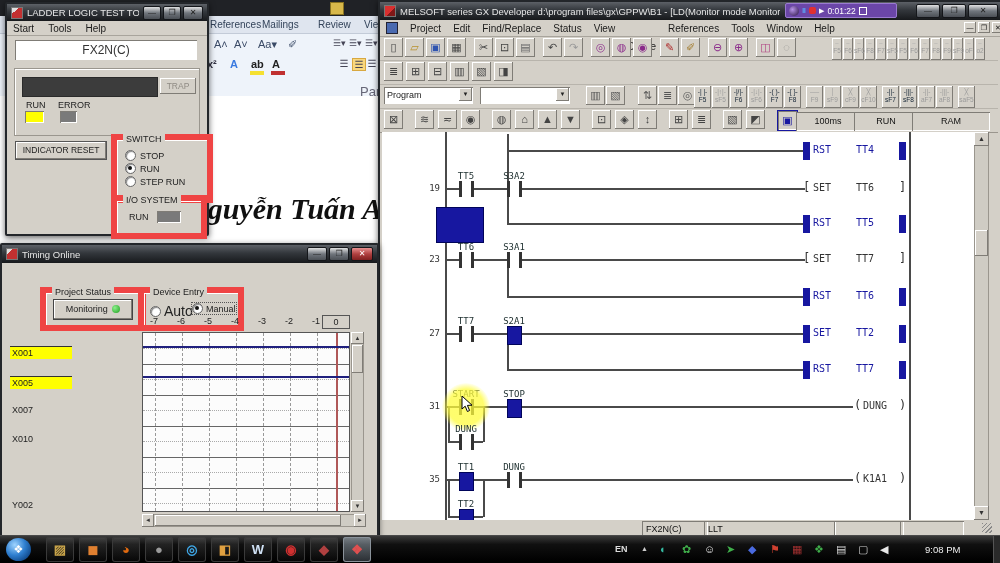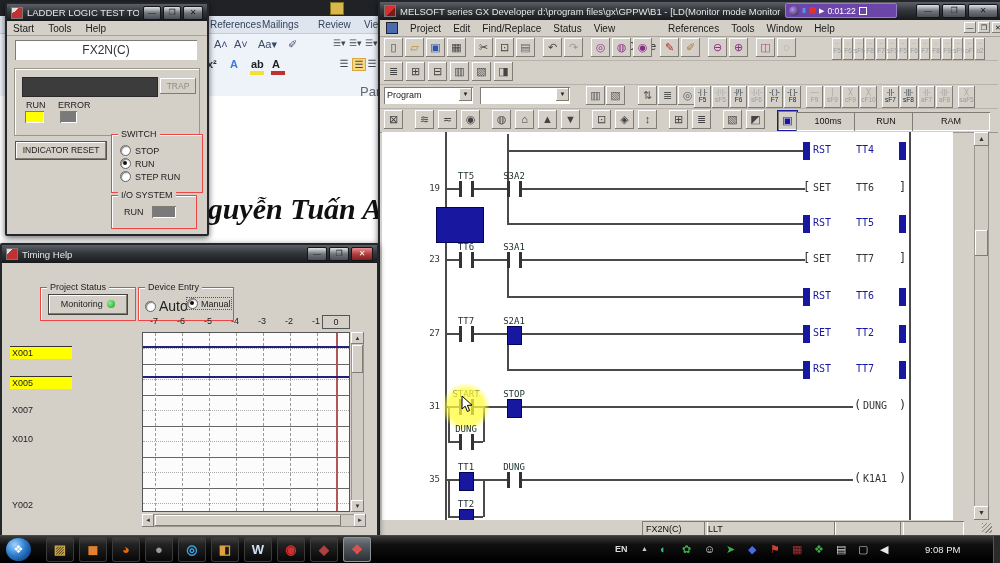--- a/index.html
+++ b/index.html
@@ -9,21 +9,21 @@
   .win{position:absolute;background:#d4d0c8;border:2px solid #23262a;border-radius:2px;box-shadow:0 2px 6px rgba(0,0,0,.6);}
   .tbar{position:relative;height:18px;background:linear-gradient(#5d6167,#33373c 45%,#17191c);display:flex;align-items:center;padding:0 4px;gap:4px;}
   .ttext{color:#e6e6e6;font-size:9.5px;white-space:nowrap;overflow:hidden;flex:1;}
   .ticon{width:10px;height:10px;background:linear-gradient(135deg,#e0e0e0 30%,#c23030 30%);border:1px solid #777;flex:none;}
   .wbtns{display:flex;gap:2px;flex:none;}
   .wbtn{width:22px;height:12px;border:1px solid #14161a;border-radius:2px;background:linear-gradient(rgba(250,250,250,.85),rgba(140,146,154,.7) 50%,rgba(90,95,102,.75));color:#222;font-size:8px;line-height:11px;text-align:center;}
   .wbtn.close{width:28px;}
   .menubar{height:14px;background:#d4d0c8;border-bottom:1px solid #a8a49c;display:flex;align-items:center;padding-left:6px;gap:14px;font-size:10px;color:#1a1a1a;}
   .sunken{box-shadow:inset 1px 1px 0 #7f7c76,inset -1px -1px 0 #fff;}
   .raised{box-shadow:inset -1px -1px 0 #7f7c76,inset 1px 1px 0 #fff;background:#d4d0c8;}
-  .gbx{position:absolute;border:1px solid #ef4444;box-shadow:inset 1px 1px 0 #fff;}
+  .gbx{position:absolute;border:6px solid #ef4444;box-shadow:inset 1px 1px 0 #fff;}
   .gbx>.leg{position:absolute;top:-6px;left:6px;background:#d4d0c8;padding:0 3px;font-size:9px;color:#222;white-space:nowrap;}
   .rdot{width:9px;height:9px;border-radius:50%;background:#fff;box-shadow:inset 1px 1px 1px #888;border:1px solid #666;position:relative;flex:none;}
   .rdot.sel:after{content:"";position:absolute;left:2px;top:2px;width:4px;height:4px;border-radius:50%;background:#111;}
   .tbtn{position:absolute;top:2px;width:19px;height:19px;background:#d4d0c8;box-shadow:inset -1px -1px 0 #7f7c76,inset 1px 1px 0 #fff;text-align:center;line-height:18px;font-size:11px;}
   .fkey{position:absolute;top:2px;background:#d4d0c8;box-shadow:inset -1px -1px 0 #7f7c76,inset 1px 1px 0 #fff;text-align:center;font-size:6.5px;line-height:1.2;padding-top:2px;color:#123;}
   .fkey.off{color:#9a9a9a;}
   .scroll{position:absolute;background:#cfccc4;box-shadow:inset 0 0 0 1px #9a968e;}
   .sarrow{position:absolute;background:#d4d0c8;box-shadow:inset -1px -1px 0 #7f7c76,inset 1px 1px 0 #fff;color:#333;text-align:center;}
   .panelbox{position:absolute;box-shadow:inset 1px 1px 0 #7f7c76,inset -1px -1px 0 #fff;font-size:9px;color:#111;padding:2px 4px;white-space:nowrap;overflow:hidden;}
   .mono{font-family:"DejaVu Sans Mono",monospace;}
@@ -273,21 +273,21 @@
         <div class="tbtn" style="left: 258px; color: rgb(68, 68, 68);">↕</div>
         <div class="tbtn" style="left: 289px; color: rgb(68, 68, 68);">⊞</div>
         <div class="tbtn" style="left: 312px; color: rgb(68, 68, 68);">≣</div>
         <div class="tbtn" style="left: 343px; color: rgb(68, 68, 68);">▧</div>
         <div class="tbtn" style="left: 366px; color: rgb(68, 68, 68);">◩</div>
         <div class="tbtn" style="left: 397px; color: rgb(23, 23, 160); box-shadow: rgb(127, 124, 118) 1px 1px 0px inset, rgb(255, 255, 255) -1px -1px 0px inset; border: 1px solid rgb(23, 23, 160);">▣</div>
         <div class=" panelbox" style="position: absolute; left: 416px; top: 4px; width: 56px; height: 15px; font-size: 9px; line-height: 15px; text-align: center; background: rgb(212, 208, 200);">100ms</div>
         <div class=" panelbox" style="position: absolute; left: 474px; top: 4px; width: 56px; height: 15px; font-size: 9px; line-height: 15px; text-align: center; background: rgb(212, 208, 200);">RUN</div>
         <div class=" panelbox" style="position: absolute; left: 532px; top: 4px; width: 70px; height: 15px; font-size: 9px; line-height: 15px; text-align: center; background: rgb(212, 208, 200);">RAM</div>
       </div>
-    <div id="ladder" class="abs" style="left:2px;top:130px;width:548px;height:388px;background:#fff;overflow:hidden;padding-left:23px;">
+    <div id="ladder" class="abs" style="left:2px;top:130px;width:592px;height:388px;background:#fff;overflow:hidden;">
         <div style="position: absolute; left: 63px; top: 0px; width: 2px; height: 388px; background: rgb(74, 74, 74);"></div>
         <div style="position: absolute; left: 527px; top: 0px; width: 2px; height: 388px; background: rgb(74, 74, 74);"></div>
         <div style="position: absolute; left: 125px; top: 2px; width: 2px; height: 90px; background: rgb(74, 74, 74);"></div>
         <div style="position: absolute; left: 125px; top: 128px; width: 2px; height: 37px; background: rgb(74, 74, 74);"></div>
         <div style="position: absolute; left: 125px; top: 202px; width: 2px; height: 36px; background: rgb(74, 74, 74);"></div>
         <div style="position: absolute; left: 66px; top: 275px; width: 2px; height: 35px; background: rgb(74, 74, 74);"></div>
         <div style="position: absolute; left: 101px; top: 275px; width: 2px; height: 35px; background: rgb(74, 74, 74);"></div>
         <div style="position: absolute; left: 66px; top: 348px; width: 2px; height: 37px; background: rgb(74, 74, 74);"></div>
         <div style="position: absolute; left: 101px; top: 348px; width: 2px; height: 37px; background: rgb(74, 74, 74);"></div>
         <div style="position: absolute; left: 125px; top: 18px; width: 298px; height: 2px; background: rgb(74, 74, 74);"></div>
@@ -443,21 +443,21 @@
     <div class="gbx" style="left:104px;top:191px;width:84px;height:32px;">
       <span class="leg">I/O SYSTEM</span>
       <span class="abs" style="left:12px;top:11px;font-size:9px;">RUN</span>
       <span class="abs sunken" style="left:40px;top:10px;width:24px;height:12px;background:#7a7a7a;"></span>
     </div>
   </div>
 
   <div id="tc" class="win" style="left:0;top:243px;width:375px;height:292px;z-index:5;">
     <div class="tbar" style="height:18px;">
       <span class="ticon"></span>
-      <span class="ttext">Timing Help</span>
+      <span class="ttext">Timing Online</span>
       <span class="wbtns">
         <span class="wbtn" style="width:18px">—</span>
         <span class="wbtn" style="width:18px">❐</span>
         <span class="wbtn" style="width:20px;background:linear-gradient(#e89090,#b04040 50%,#802020);color:#fff;">✕</span>
       </span>
     </div>
     <div class="gbx" style="left:38px;top:42px;width:94px;height:32px;">
       <span class="leg">Project Status</span>
       <span class="abs raised" style="left:7px;top:6px;width:78px;height:19px;border:1px solid #444;text-align:center;line-height:19px;font-size:9px;">
         <span>Monitoring</span>

